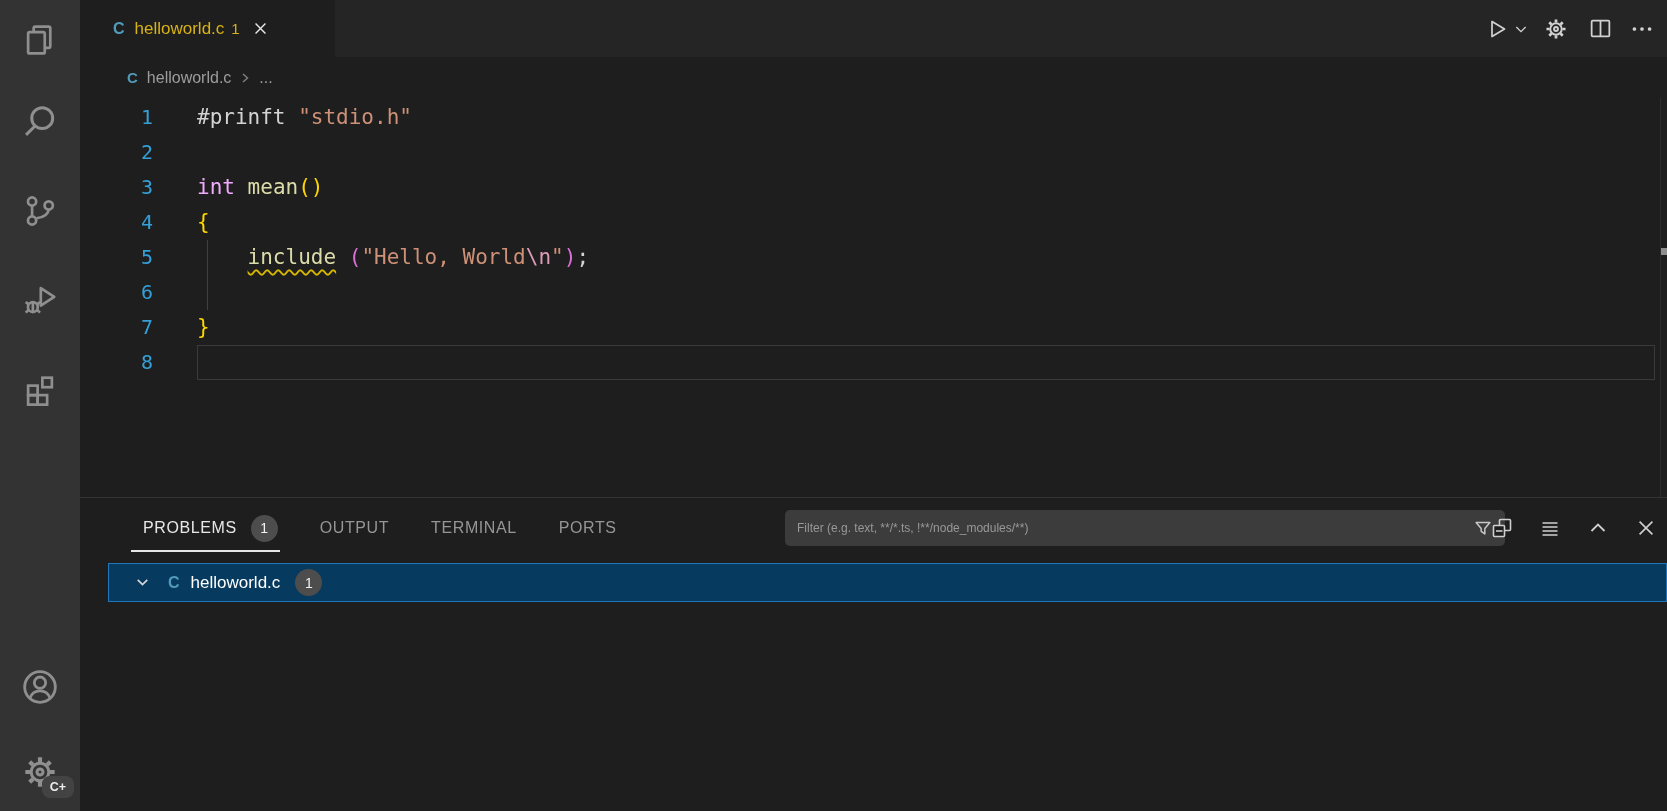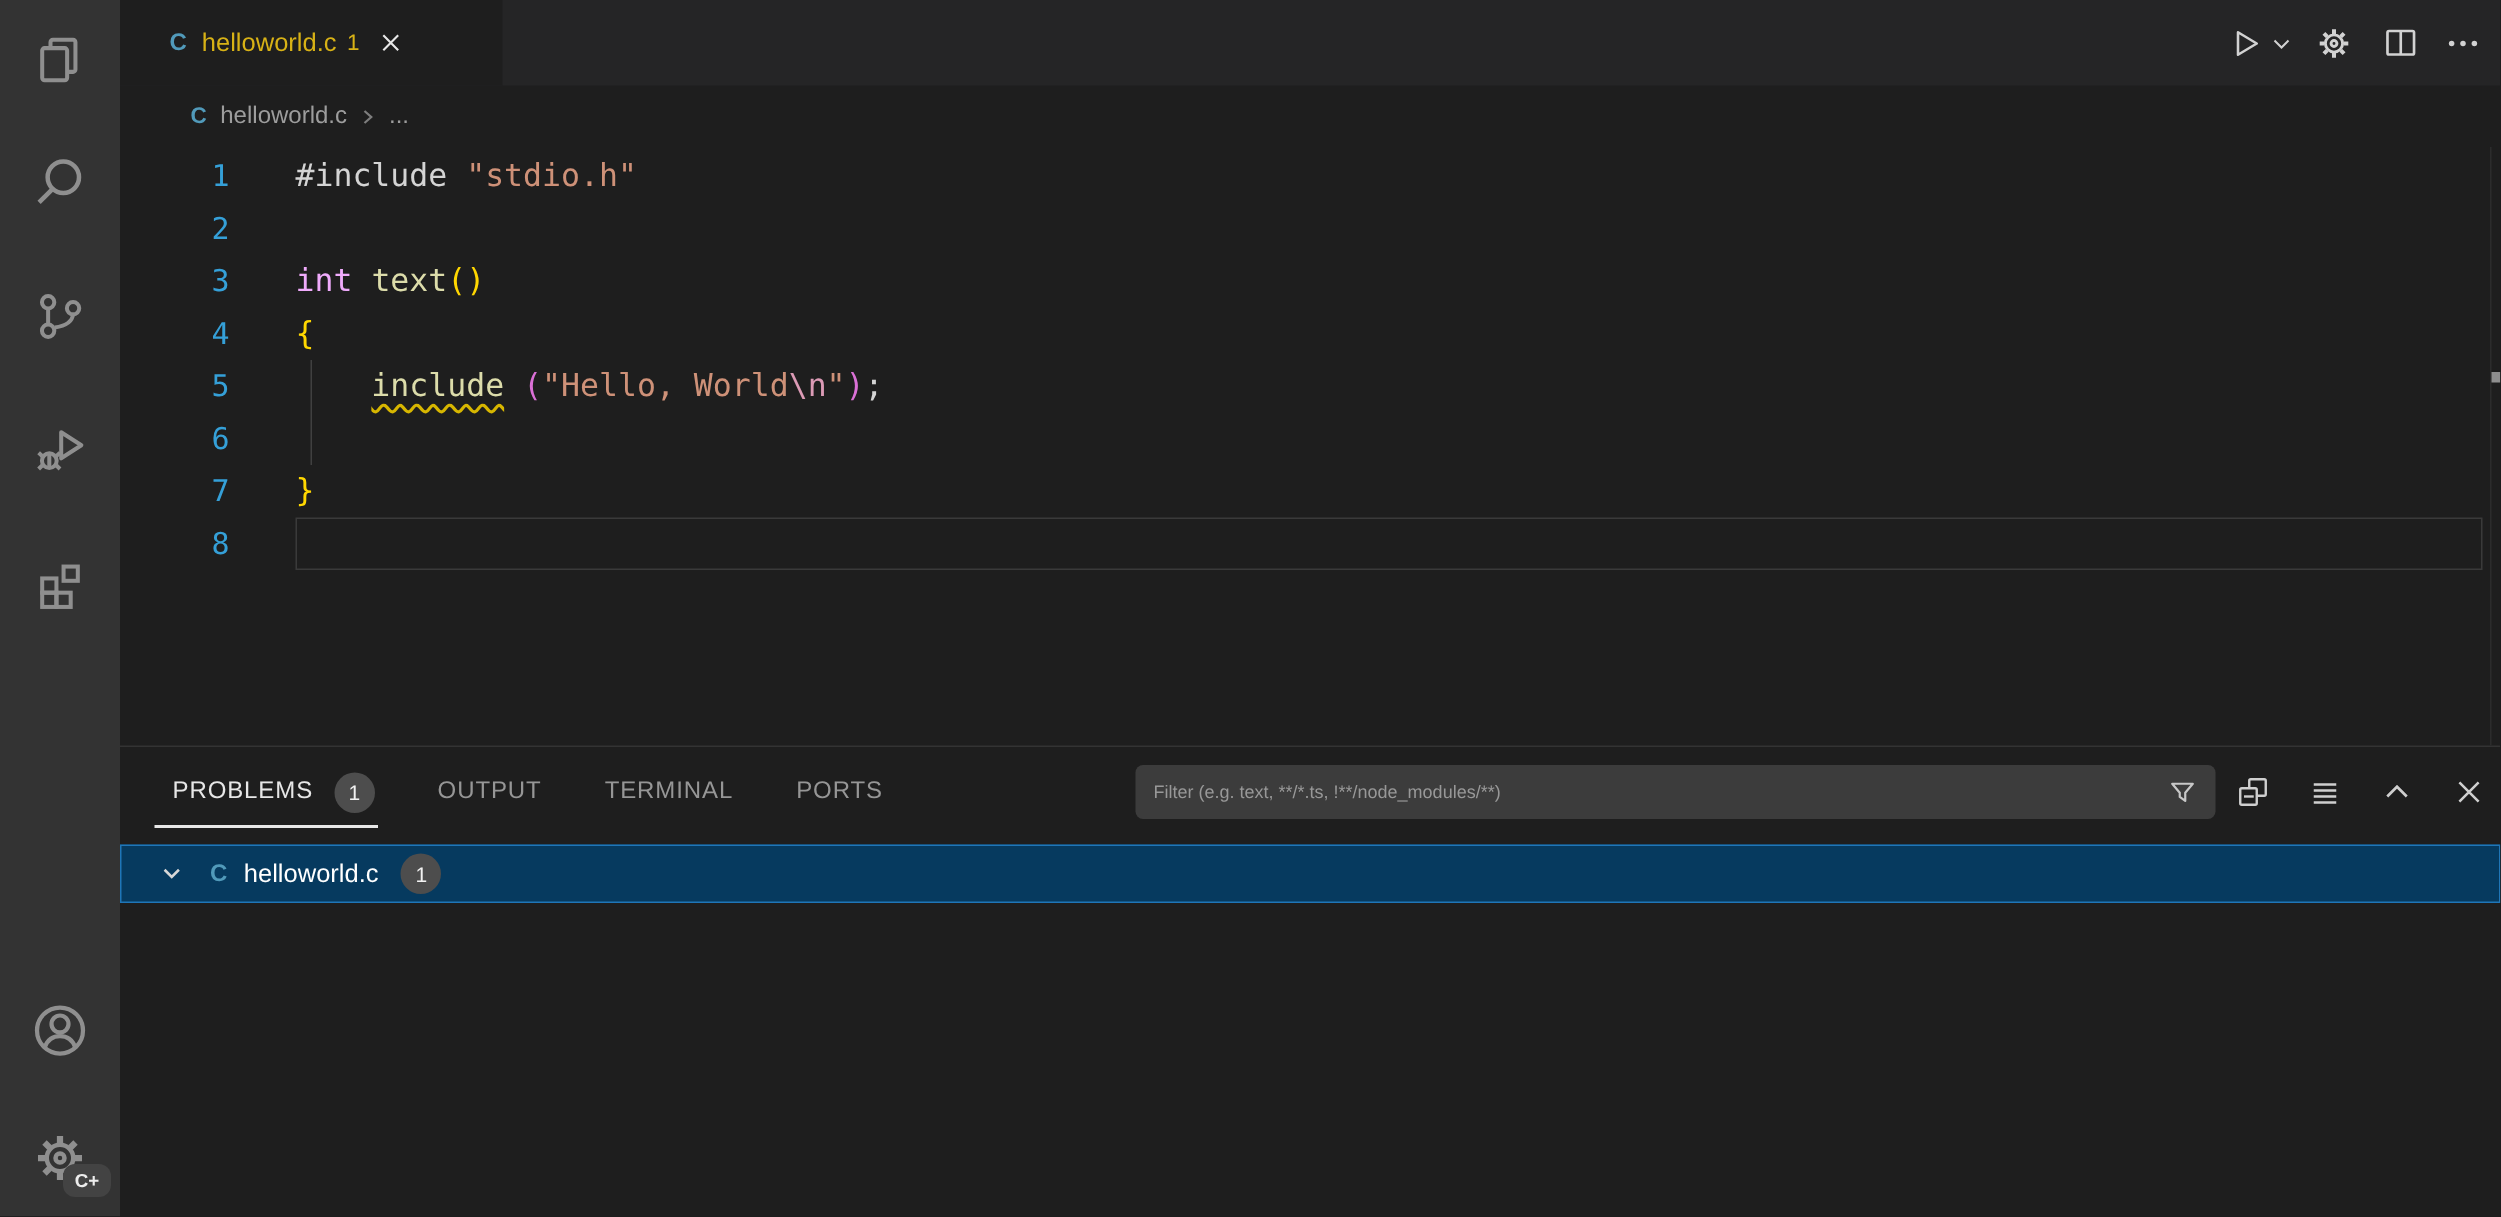--- a/index.html
+++ b/index.html
@@ -41,21 +41,21 @@
   .gutter{width:73px;text-align:right;color:#35a0d8;flex:none;font-size:20px;}
   .codec{padding-left:44px;white-space:pre;}
   .tk-d{color:#d4d4d4}.tk-s{color:#ce9178}.tk-k{color:#f0abfc}.tk-f{color:#dcdcaa}
   .tk-c{color:#c586c0}.tk-n{color:#b5cea8}.tk-b1{color:#ffd700}.tk-b2{color:#da70d6}.tk-e{color:#dc9bb6}
   .tk-warn{text-decoration:underline wavy #d7b600 1.5px;text-underline-offset:5px;}
   .indent-guide{position:absolute;left:127px;top:142px;width:1px;height:70px;background:#404040;}
   .ruler{position:absolute;right:0;top:0;bottom:0;width:6px;border-left:1px solid #2c2c2c;}
   .ruler-marker{position:absolute;right:0;top:150px;width:6px;height:7px;background:#8f8f8f;}
 
   
-  .panel{position:absolute;left:80px;top:497px;right:0;bottom:0;border-top:1px solid #333;background:#1e1e1e;}
+  .panel{position:absolute;left:80px;top:497px;right:0;bottom:0;border-top:1px solid #333;background:#1e1e1e;padding-left:28px;}
   .panel-header{position:relative;height:60px;}
   .p-tabs{display:flex;align-items:center;height:100%;padding-left:35px;}
   .p-tab{position:relative;height:100%;display:flex;align-items:center;margin-right:42px;color:#969696;
          font-size:16px;letter-spacing:0.6px;cursor:pointer;}
   .p-tab.active{color:#e7e7e7;}
   .p-tab.active::after{content:"";position:absolute;left:-12px;right:-2px;bottom:6px;height:2px;background:#e7e7e7;}
   .p-badge{margin-left:14px;width:27px;height:27px;border-radius:50%;background:#4d4d4d;color:#f2f2f2;
            font-size:14px;letter-spacing:0;display:flex;align-items:center;justify-content:center;}
   .filter{position:absolute;left:677px;top:12px;width:720px;height:36px;background:#3c3c3c;border-radius:5px;}
   .filter input{width:100%;height:100%;background:transparent;border:none;outline:none;color:#cccccc;
@@ -206,29 +206,29 @@
         <path d="M5 3 L9.5 7 L5 11"></path>
       </svg>
     </span>
     <span class="bc-more">...</span>
   </div>
 
   <div class="editor">
     <div class="lines">
         <div class="line">
           <div class="gutter">1</div>
-          <div class="codec"><span class="tk-d">#include </span><span class="tk-s">"stdio.h"</span></div>
+          <div class="codec"><span class="tk-d">#prinft </span><span class="tk-s">"stdio.h"</span></div>
         </div>
         <div class="line">
           <div class="gutter">2</div>
           <div class="codec"></div>
         </div>
         <div class="line">
           <div class="gutter">3</div>
-          <div class="codec"><span class="tk-k">int</span><span class="tk-d"> </span><span class="tk-f">text</span><span class="tk-b1">()</span></div>
+          <div class="codec"><span class="tk-k">int</span><span class="tk-d"> </span><span class="tk-f">mean</span><span class="tk-b1">()</span></div>
         </div>
         <div class="line">
           <div class="gutter">4</div>
           <div class="codec"><span class="tk-b1">{</span></div>
         </div>
         <div class="line">
           <div class="gutter">5</div>
           <div class="codec"><span class="tk-d">    </span><span class="tk-f tk-warn">include</span><span class="tk-d"> </span><span class="tk-b2">(</span><span class="tk-s">"Hello, World</span><span class="tk-e">\n</span><span class="tk-s">"</span><span class="tk-b2">)</span><span class="tk-d">;</span></div>
         </div>
         <div class="line">

